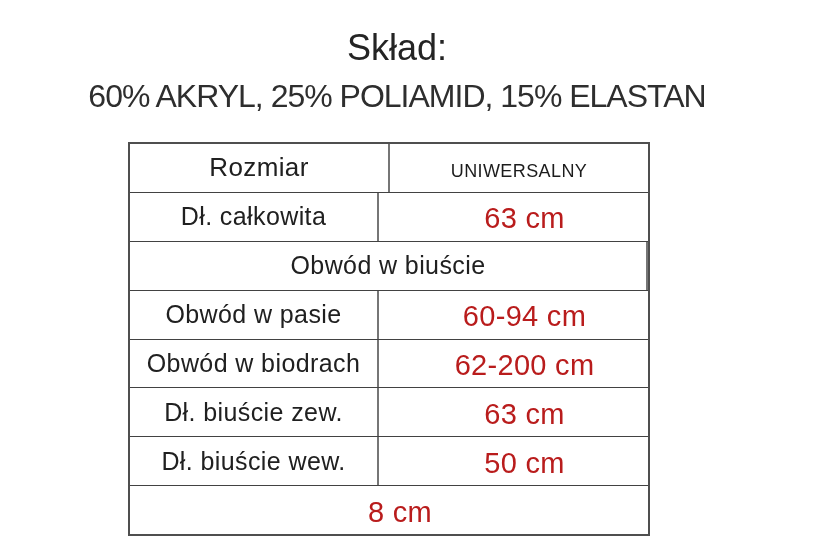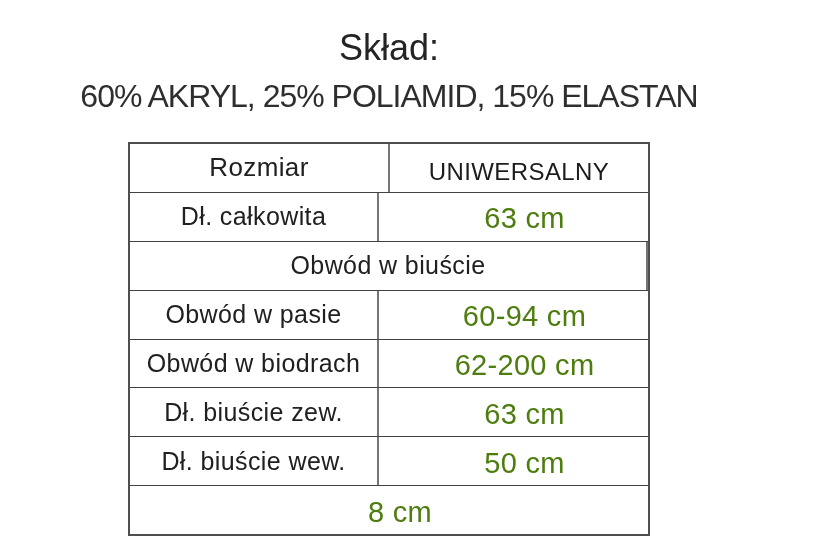--- a/index.html
+++ b/index.html
@@ -10,21 +10,21 @@
   body {
     width: 827px;
     height: 551px;
     position: relative;
     overflow: hidden;
     font-family: "Liberation Sans", sans-serif;
     color: #1f1f1f;
   }
   .content {
     position: absolute;
-    left: 0;
+    left: 8px;
     top: 0;
     width: 778px;
   }
   .page-title {
     margin-top: 26px;
     font-size: 36px;
     line-height: 43px;
     text-align: center;
     color: #242424;
     letter-spacing: 0px;
@@ -72,28 +72,28 @@
     border-right: 2px solid #767676;
     font-size: 25px;
     letter-spacing: 0.4px;
     color: #202020;
   }
   .cell.value {
     font-size: 29px;
     letter-spacing: 0.3px;
     padding-left: 22px;
     padding-top: 4px;
-    color: #4d7c0f;
+    color: #b91c1c;
   }
   .row.header .cell.label {
     font-size: 26px;
     padding-top: 0;
   }
   .row.header .cell.value {
-    font-size: 24px;
+    font-size: 18px;
     letter-spacing: 0.4px;
     padding-left: 0;
     padding-top: 8px;
     color: #1c1c1c;
   }
 </style>
 </head>
 <body>
 
 <div class="content">

